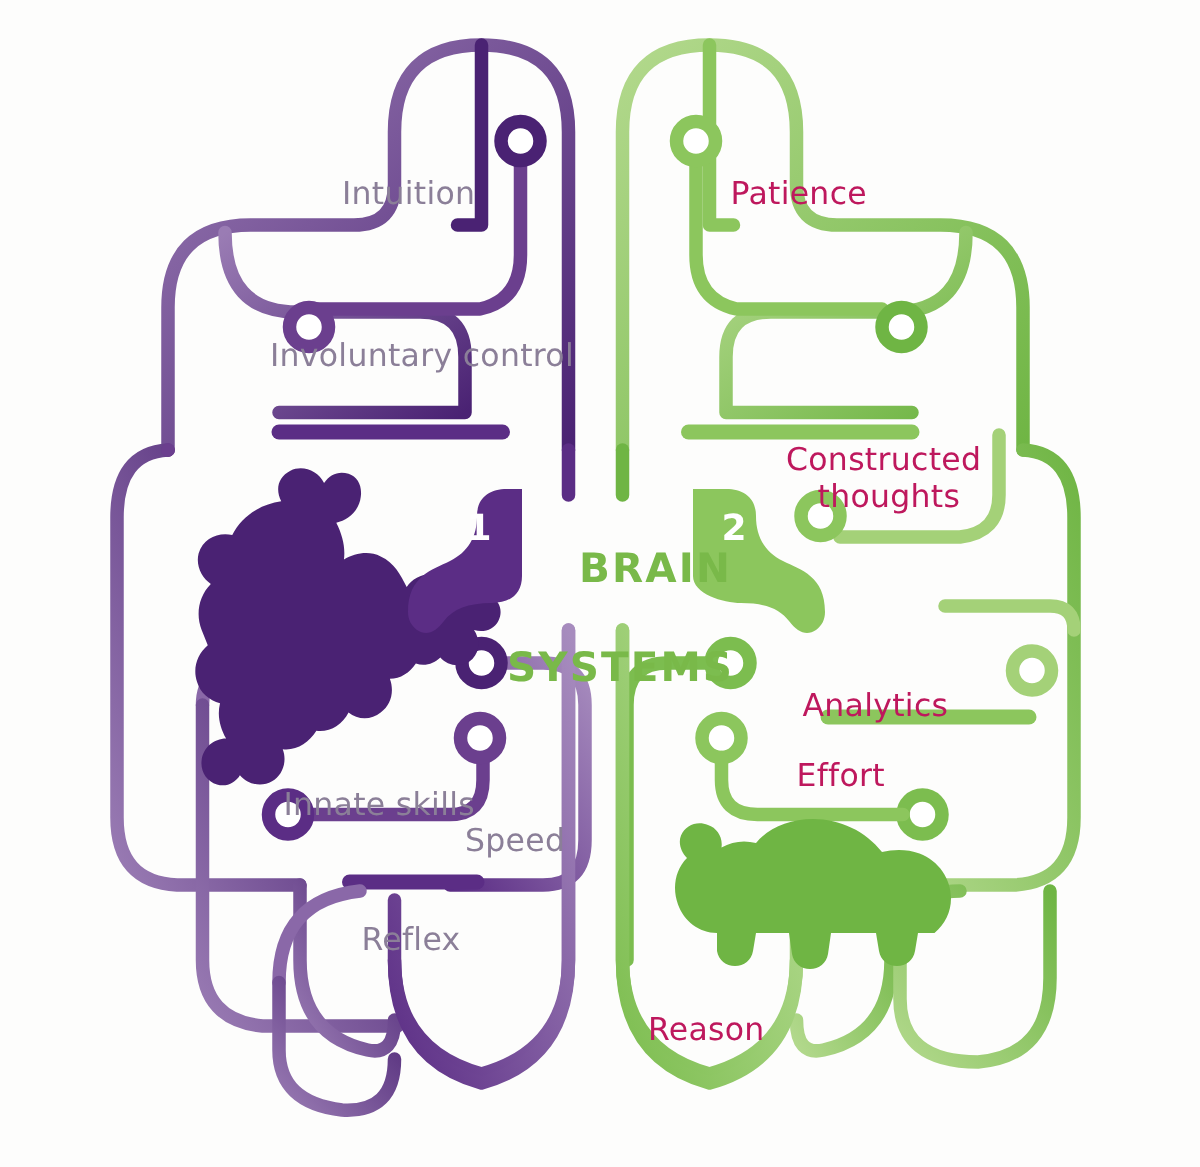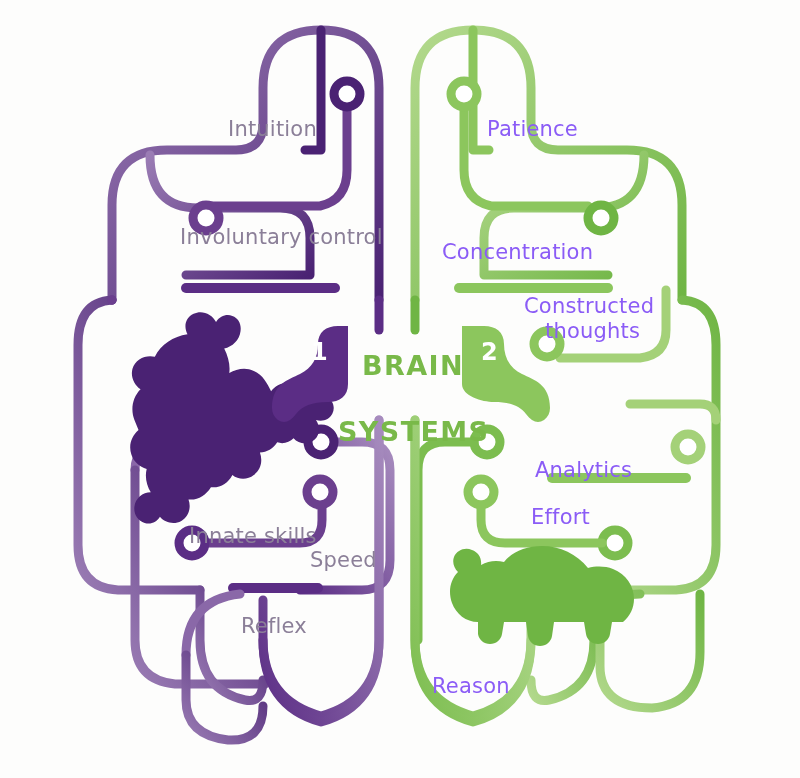--- a/index.html
+++ b/index.html
@@ -30,21 +30,21 @@
   .label {
     position: absolute;
     font-family: "DejaVu Sans", "Liberation Sans", sans-serif;
     font-size: 21px;
     line-height: 25px;
     letter-spacing: 0.2px;
     white-space: pre;
     pointer-events: none;
   }
   .label.purple { color: #8b7f98; }
-  .label.green  { color: #8b5cf6; }
+  .label.green  { color: #be185d; }
 
   .title {
     position: absolute;
     font-family: "DejaVu Sans", "Liberation Sans", sans-serif;
     font-weight: bold;
     font-size: 27px;
     line-height: 33px;
     letter-spacing: 1.4px;
     color: #79b949;
     text-align: center;
@@ -244,35 +244,34 @@
         C274 417 272 413 272 408 Z"></path>
     </g>
     <g>
       <path fill="#8cc65d" d="M462 326 L484 326 C496 326 504 332 504 344
         C504 358 510 368 522 374 C534 380 550 384 550 408
         C550 413 548 417 544 420 C538 424 532 422 526 414
         C520 406 510 402 494 402 C482 402 462 396 462 384 Z"></path>
     </g>
   </svg>
 
-  <div class="title" style="left:338px; top:316px; width:150px;">
+  <div class="title" style="left:338px; top:330px; width:150px;text-align:right;">
     <div>BRAIN</div>
     <div>SYSTEMS</div>
   </div>
 
   <div class="badge-num" style="left:311px; top:338px;">1</div>
   <div class="badge-num" style="left:481px; top:338px;">2</div>
 
   <div class="label purple" style="left:228px; top:117px;">Intuition</div>
   <div class="label purple" style="left:180px; top:225px;">Involuntary control</div>
   <div class="label purple" style="left:189px; top:503px;margin-top:21px;">Innate skills</div>
   <div class="label purple" style="left:310px; top:548px;">Speed</div>
   <div class="label purple" style="left:241px; top:614px;">Reflex</div>
 
   <div class="label green" style="left:487px; top:117px;">Patience</div>
-  <div class="label green" style="left:442px; top:240px;">Concentration</div>
   <div class="label green" style="left:524px; top:294px;">Constructed</div>
   <div class="label green" style="left:545px; top:319px;">thoughts</div>
   <div class="label green" style="left:535px; top:458px;">Analytics</div>
   <div class="label green" style="left:531px; top:505px;">Effort</div>
   <div class="label green" style="left:432px; top:674px;">Reason</div>
 
 </div>
 
 </body></html>

